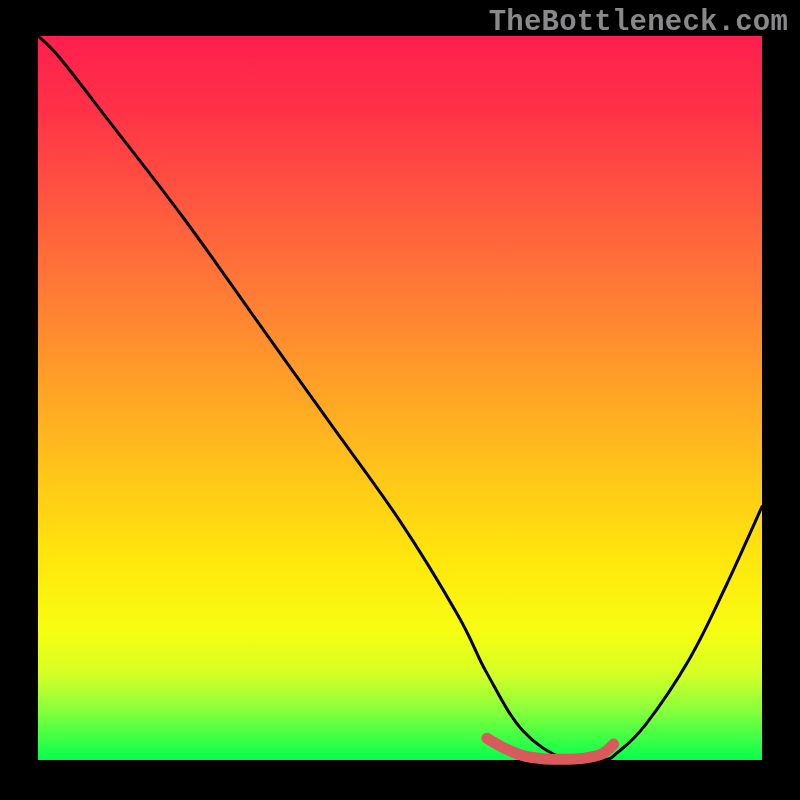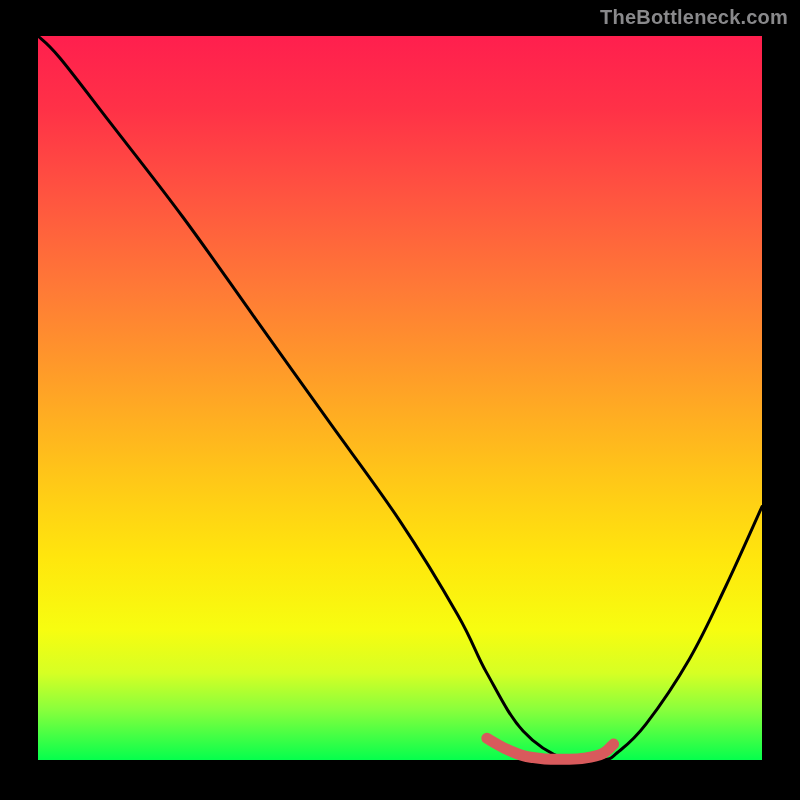--- a/index.html
+++ b/index.html
@@ -13,22 +13,22 @@
   .stage {
     position: relative;
     width: 800px;
     height: 800px;
     background: #000;
   }
   .watermark {
     position: absolute;
     top: 6px;
     right: 12px;
-    font-family: Liberation Sans, sans-serif;
-    font-size: 20px;
+    font-family: Liberation Mono, monospace;
+    font-size: 29px;
     font-weight: 600;
     color: #89898b;
     letter-spacing: 0.2px;
     user-select: none;
   }
   svg {
     position: absolute;
     left: 0;
     top: 0;
   }

